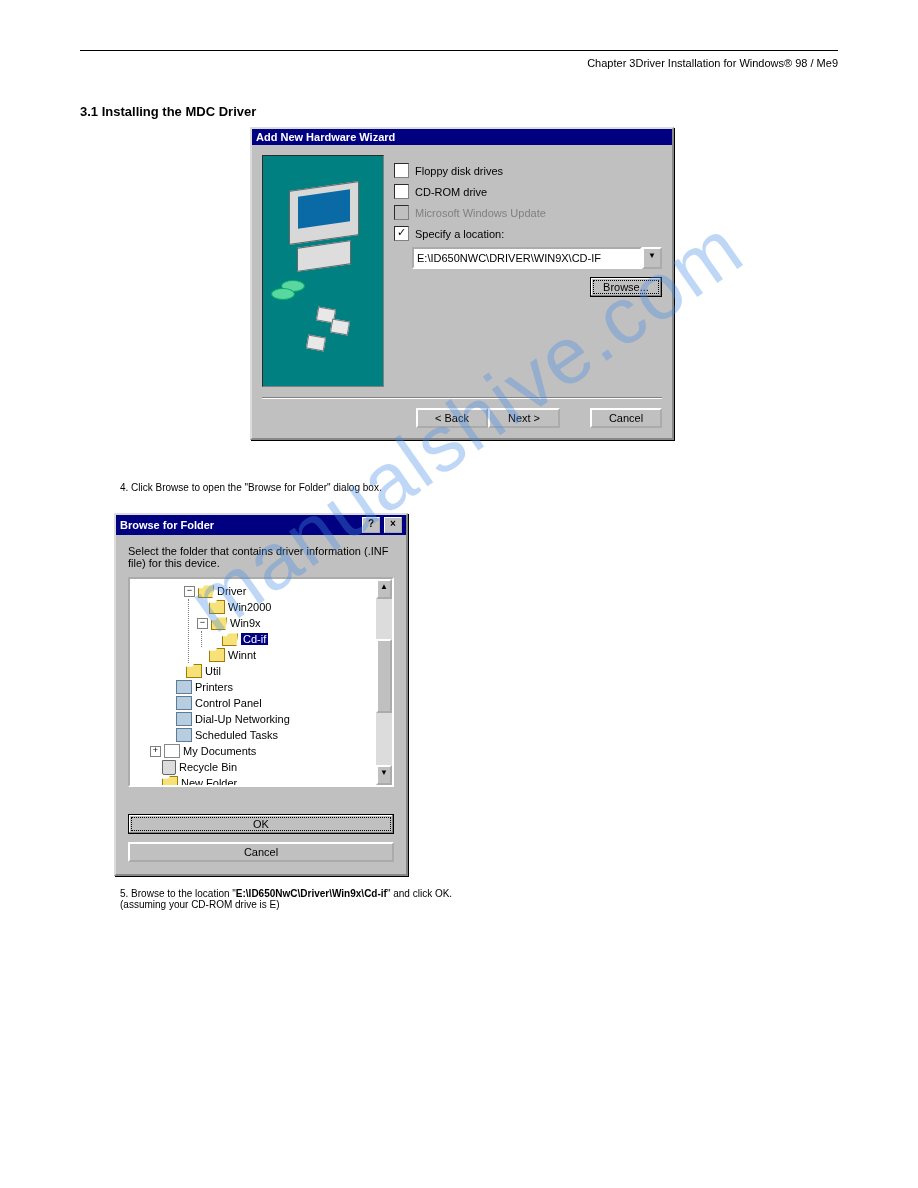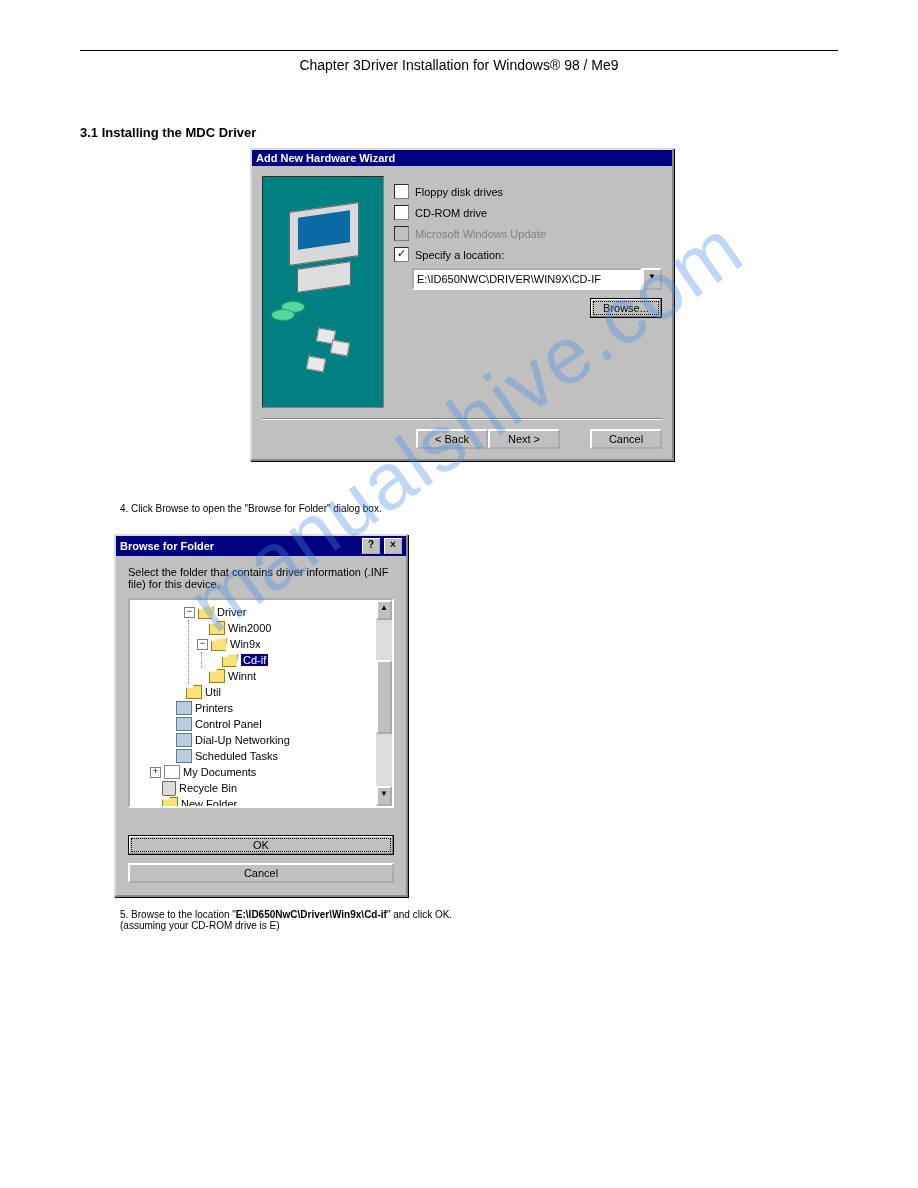--- a/index.html
+++ b/index.html
@@ -16,23 +16,23 @@
   .page {
     padding: 50px 80px 0 80px;
   }
   .page-hr {
     border: none;
     border-top: 1.5px solid #000;
     margin: 0 0 6px 0;
   }
   .page-header-row {
     display: flex;
-    justify-content: center;
-    font-size: 14px;
-    margin-bottom: 52px;
+    justify-content: flex-end;
+    font-size: 11px;
+    margin-bottom: 35px;
   }
   .page-num { text-align: right; }
   .section-heading {
     font-size: 13px;
     font-weight: bold;
     margin: 0 0 8px 0;
   }
 
   
   .win-dialog {

